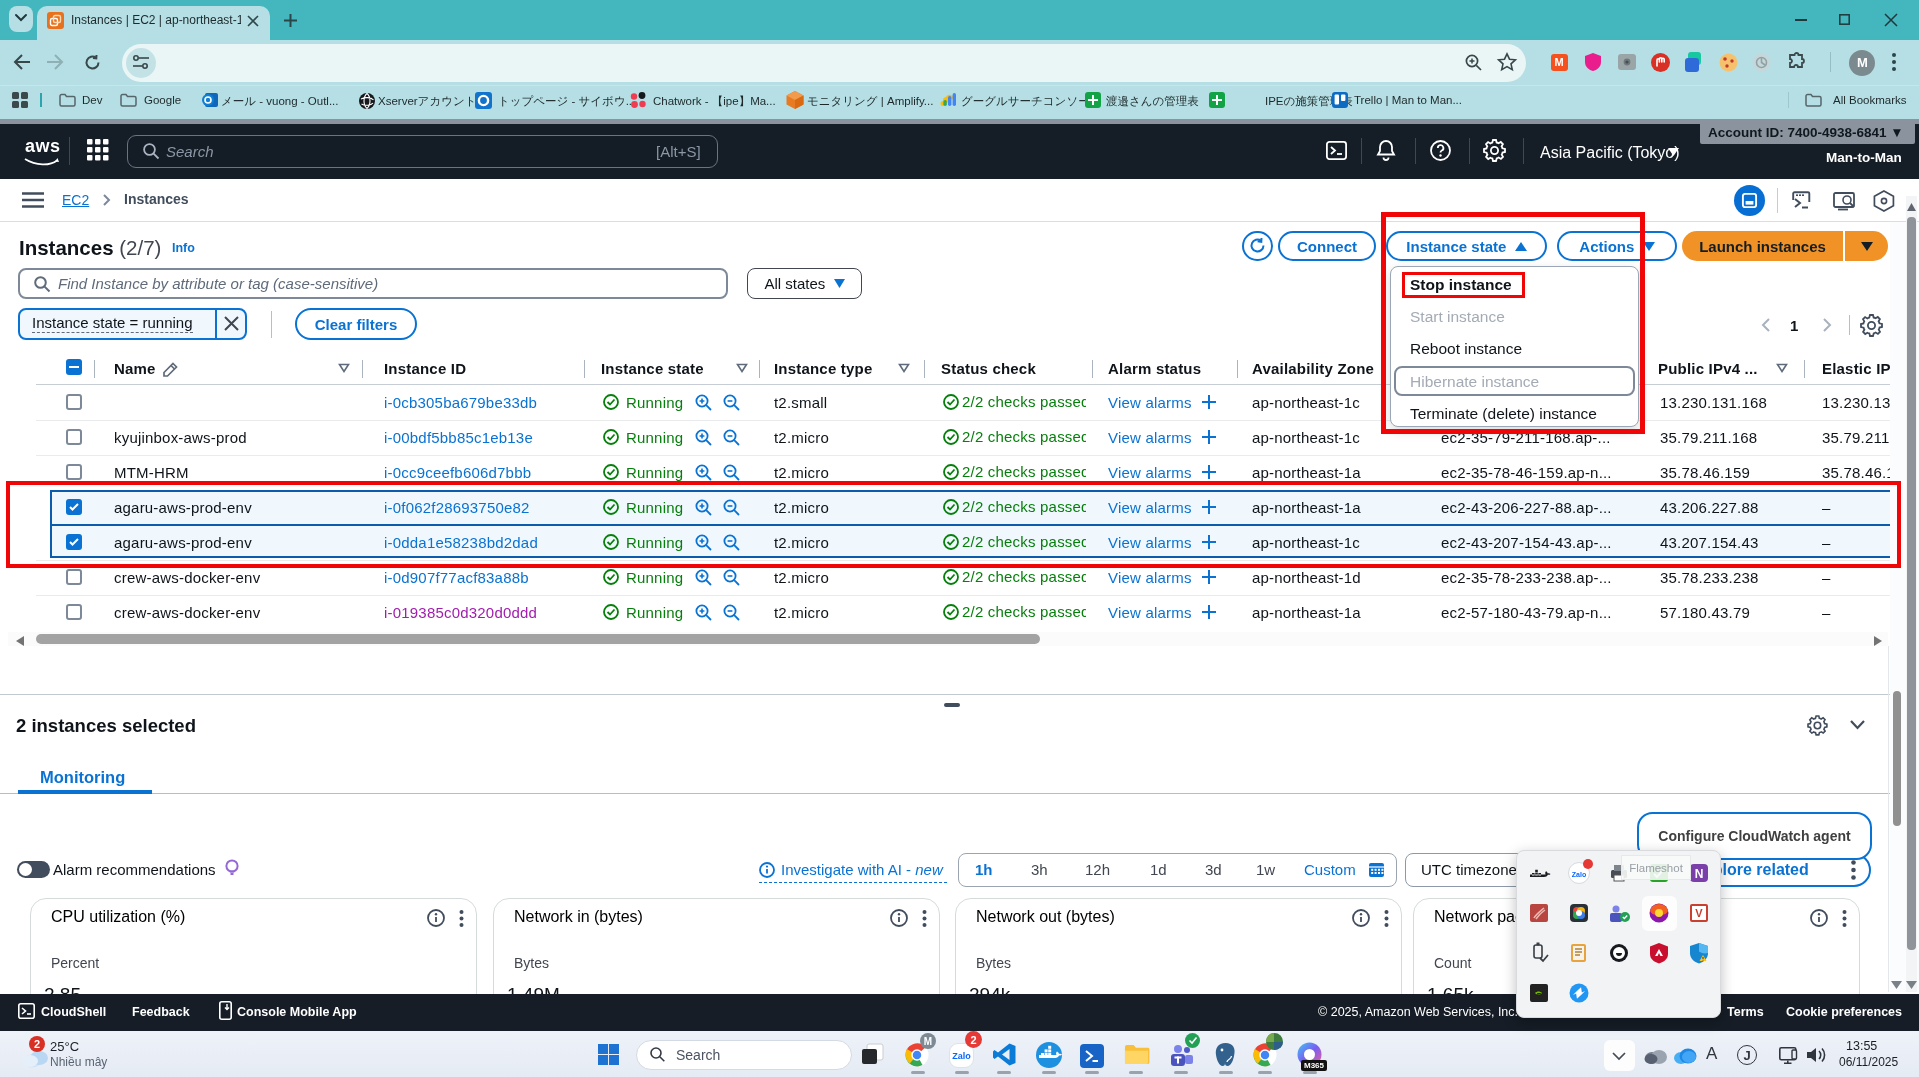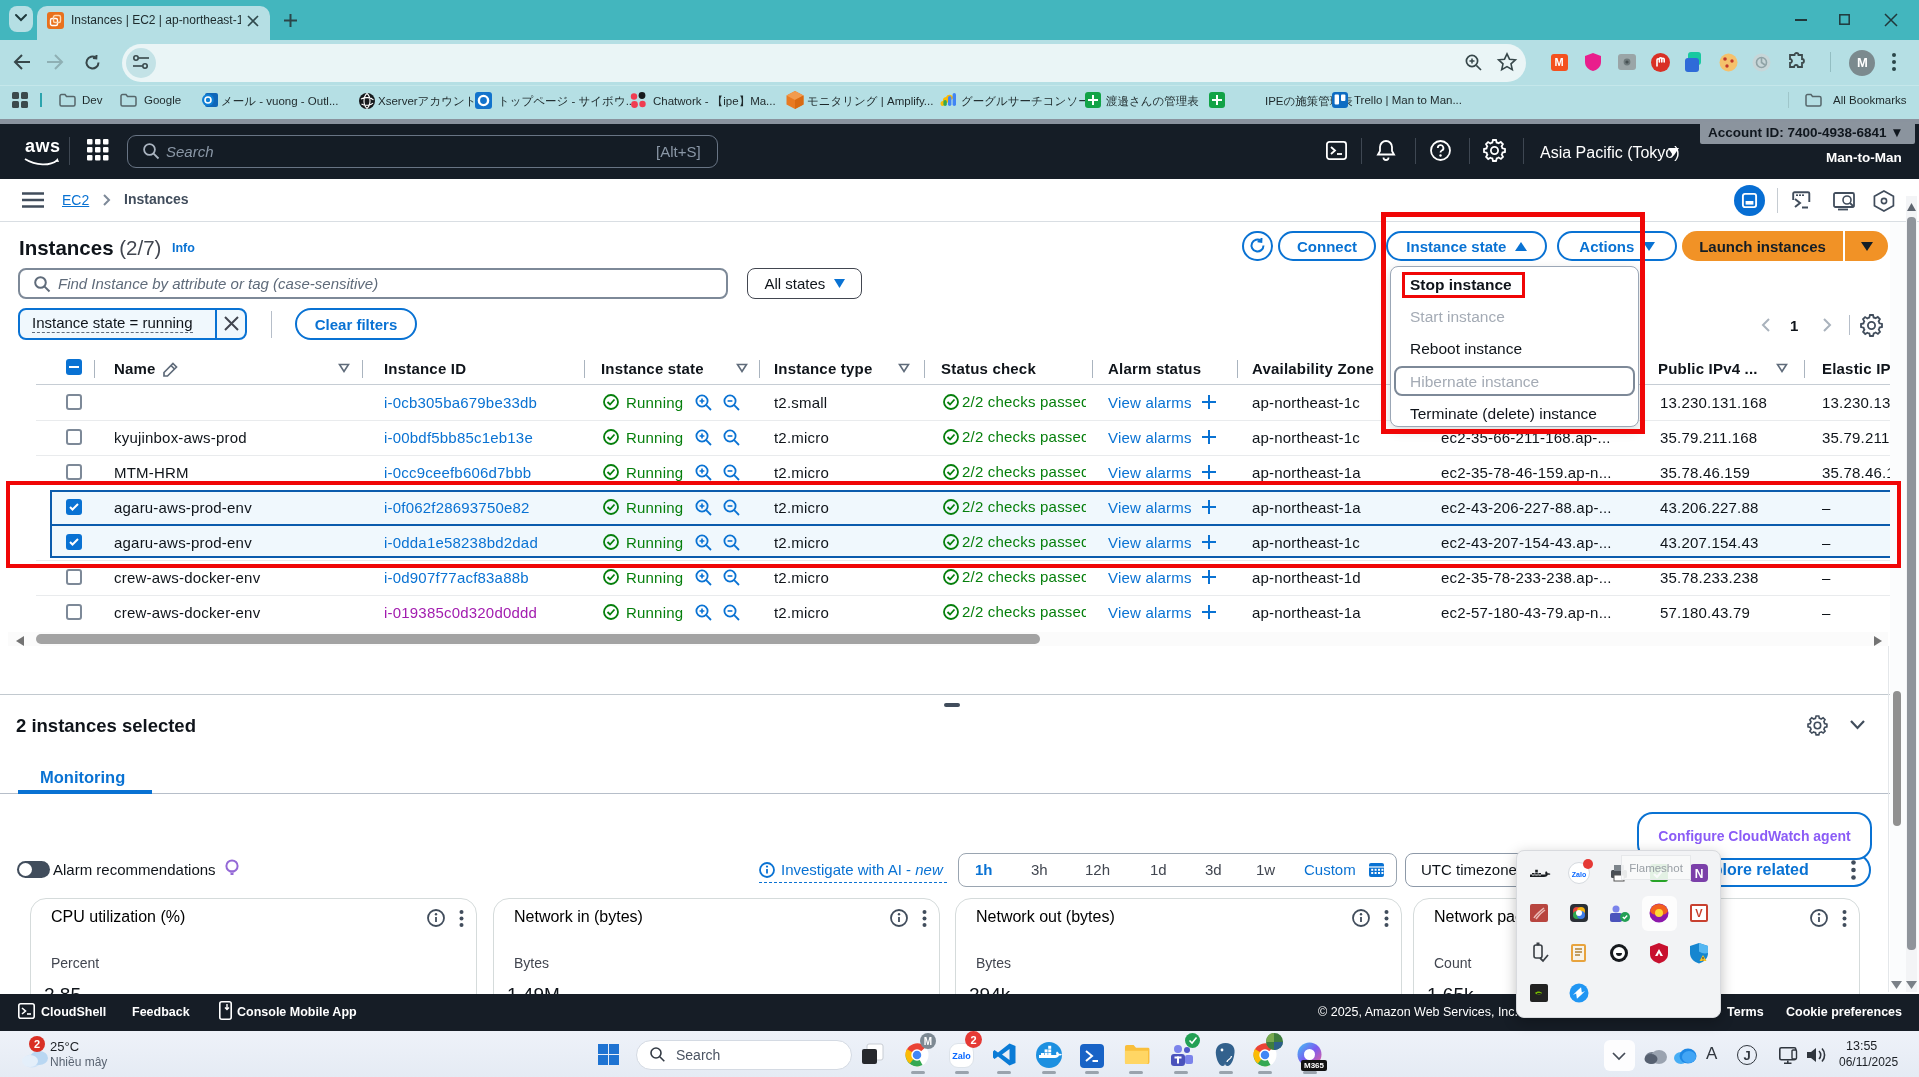--- a/index.html
+++ b/index.html
@@ -423,21 +423,21 @@
         <path d="M4.5 8 L7 10.5 L11.5 5.5" stroke="#067f0c" stroke-width="1.8" fill="none"></path>
       </svg>
 <div class="a" style="left:926px;top:80px;width:124px;height:20px;overflow:hidden;">
         <div style="white-space:nowrap;font-size:15px;letter-spacing:0.2px;color:#067f0c;">2/2 checks passed</div>
       </div>
 <div class="tx" style="left:1072px;top:81px;font-size:15px;color:#0972d3;font-weight:normal;letter-spacing:0.2px;">View alarms</div>
 <svg class="a" style="left:1166px;top:82px" width="14" height="14" viewBox="0 0 14 14">
         <path d="M7 0 V14 M0 7 H14" stroke="#0972d3" stroke-width="2"></path>
       </svg>
 <div class="tx" style="left:1216px;top:81px;font-size:15px;color:#0f141a;font-weight:normal;letter-spacing:0.2px;">ap-northeast-1c</div>
-<div class="tx" style="left:1405px;top:81px;font-size:15px;color:#0f141a;font-weight:normal;letter-spacing:0.2px;">ec2-35-66-211-168.ap-...</div>
+<div class="tx" style="left:1405px;top:81px;font-size:15px;color:#0f141a;font-weight:normal;letter-spacing:0.2px;">ec2-35-79-211-168.ap-...</div>
 <div class="tx" style="left:1624px;top:81px;font-size:15px;color:#0f141a;font-weight:normal;letter-spacing:0.2px;">35.79.211.168</div>
 <div class="tx" style="left:1786px;top:81px;font-size:15px;color:#0f141a;font-weight:normal;letter-spacing:0.2px;">35.79.211.168</div>
 <div class="a" style="left:0px;top:107px;width:1890px;height:1px;background:#e9ebed;"></div>
 <div class="a" style="left:30px;top:116px;width:16px;height:16px;background:#fff;border:2px solid #7d8998;border-radius:3px;"></div>
 <div class="tx" style="left:78px;top:116px;font-size:15px;color:#0f141a;font-weight:normal;letter-spacing:0.2px;">MTM-HRM</div>
 <div class="tx" style="left:348px;top:116px;font-size:15px;color:#0972d3;font-weight:normal;letter-spacing:0.2px;">i-0cc9ceefb606d7bbb</div>
 <svg class="a" style="left:567px;top:116px" width="16" height="16" viewBox="0 0 16 16">
         <circle cx="8" cy="8" r="7" fill="none" stroke="#067f0c" stroke-width="1.8"></circle>
         <path d="M4.5 8 L7 10.5 L11.5 5.5" stroke="#067f0c" stroke-width="1.8" fill="none"></path>
       </svg>
@@ -677,21 +677,21 @@
       </g>
     </svg>
 <div class="a" style="left:1405px;top:853px;width:175px;height:34px;background:#fff;border:1px solid #8d99a8;border-radius:8px;"></div>
 <div class="tx" style="left:1421px;top:861px;font-size:15px;color:#0f141a;font-weight:normal;">UTC timezone</div>
 <div class="a" style="left:1631px;top:853px;width:240px;height:34px;border:2px solid #0972d3;border-radius:17.0px;background:#fff;display:flex;align-items:center;justify-content:center;color:#0972d3;font-weight:bold;font-size:16px;">Explore related</div>
 <svg class="a" style="left:1851px;top:860px" width="5" height="20" viewBox="0 0 5 20">
       <circle cx="2.5" cy="2.5" r="2.3" fill="#414d5c"></circle>
       <circle cx="2.5" cy="10" r="2.3" fill="#414d5c"></circle>
       <circle cx="2.5" cy="17.5" r="2.3" fill="#414d5c"></circle>
     </svg>
-<div class="a" style="left:1637px;top:812px;width:235px;height:48px;border:2px solid #0972d3;border-radius:15.5px;background:#fff;display:flex;align-items:center;justify-content:center;color:#8b5cf6;font-weight:bold;font-size:14px;">Configure CloudWatch agent</div>
+<div class="a" style="left:1637px;top:812px;width:235px;height:48px;border:2px solid #0972d3;border-radius:15.5px;background:#fff;display:flex;align-items:center;justify-content:center;color:#404040;font-weight:bold;font-size:14px;">Configure CloudWatch agent</div>
 <div class="a" style="left:30px;top:898px;width:447px;height:160px;background:#fff;border:1px solid #d5dbdb;border-radius:16px;"></div>
 <div class="tx" style="left:51px;top:908px;font-size:16px;color:#000;font-weight:normal;">CPU utilization (%)</div>
 <svg class="a" style="left:427px;top:909px" width="18" height="18" viewBox="0 0 18 18">
       <circle cx="9" cy="9" r="8" fill="none" stroke="#414d5c" stroke-width="1.8"></circle>
       <path d="M9 8 V13" stroke="#414d5c" stroke-width="1.8"></path>
       <circle cx="9" cy="5.2" r="1.2" fill="#414d5c"></circle>
     </svg>
 <svg class="a" style="left:459px;top:910px" width="5" height="17" viewBox="0 0 5 17">
       <circle cx="2.5" cy="2" r="2" fill="#414d5c"></circle>
       <circle cx="2.5" cy="8.5" r="2" fill="#414d5c"></circle>

